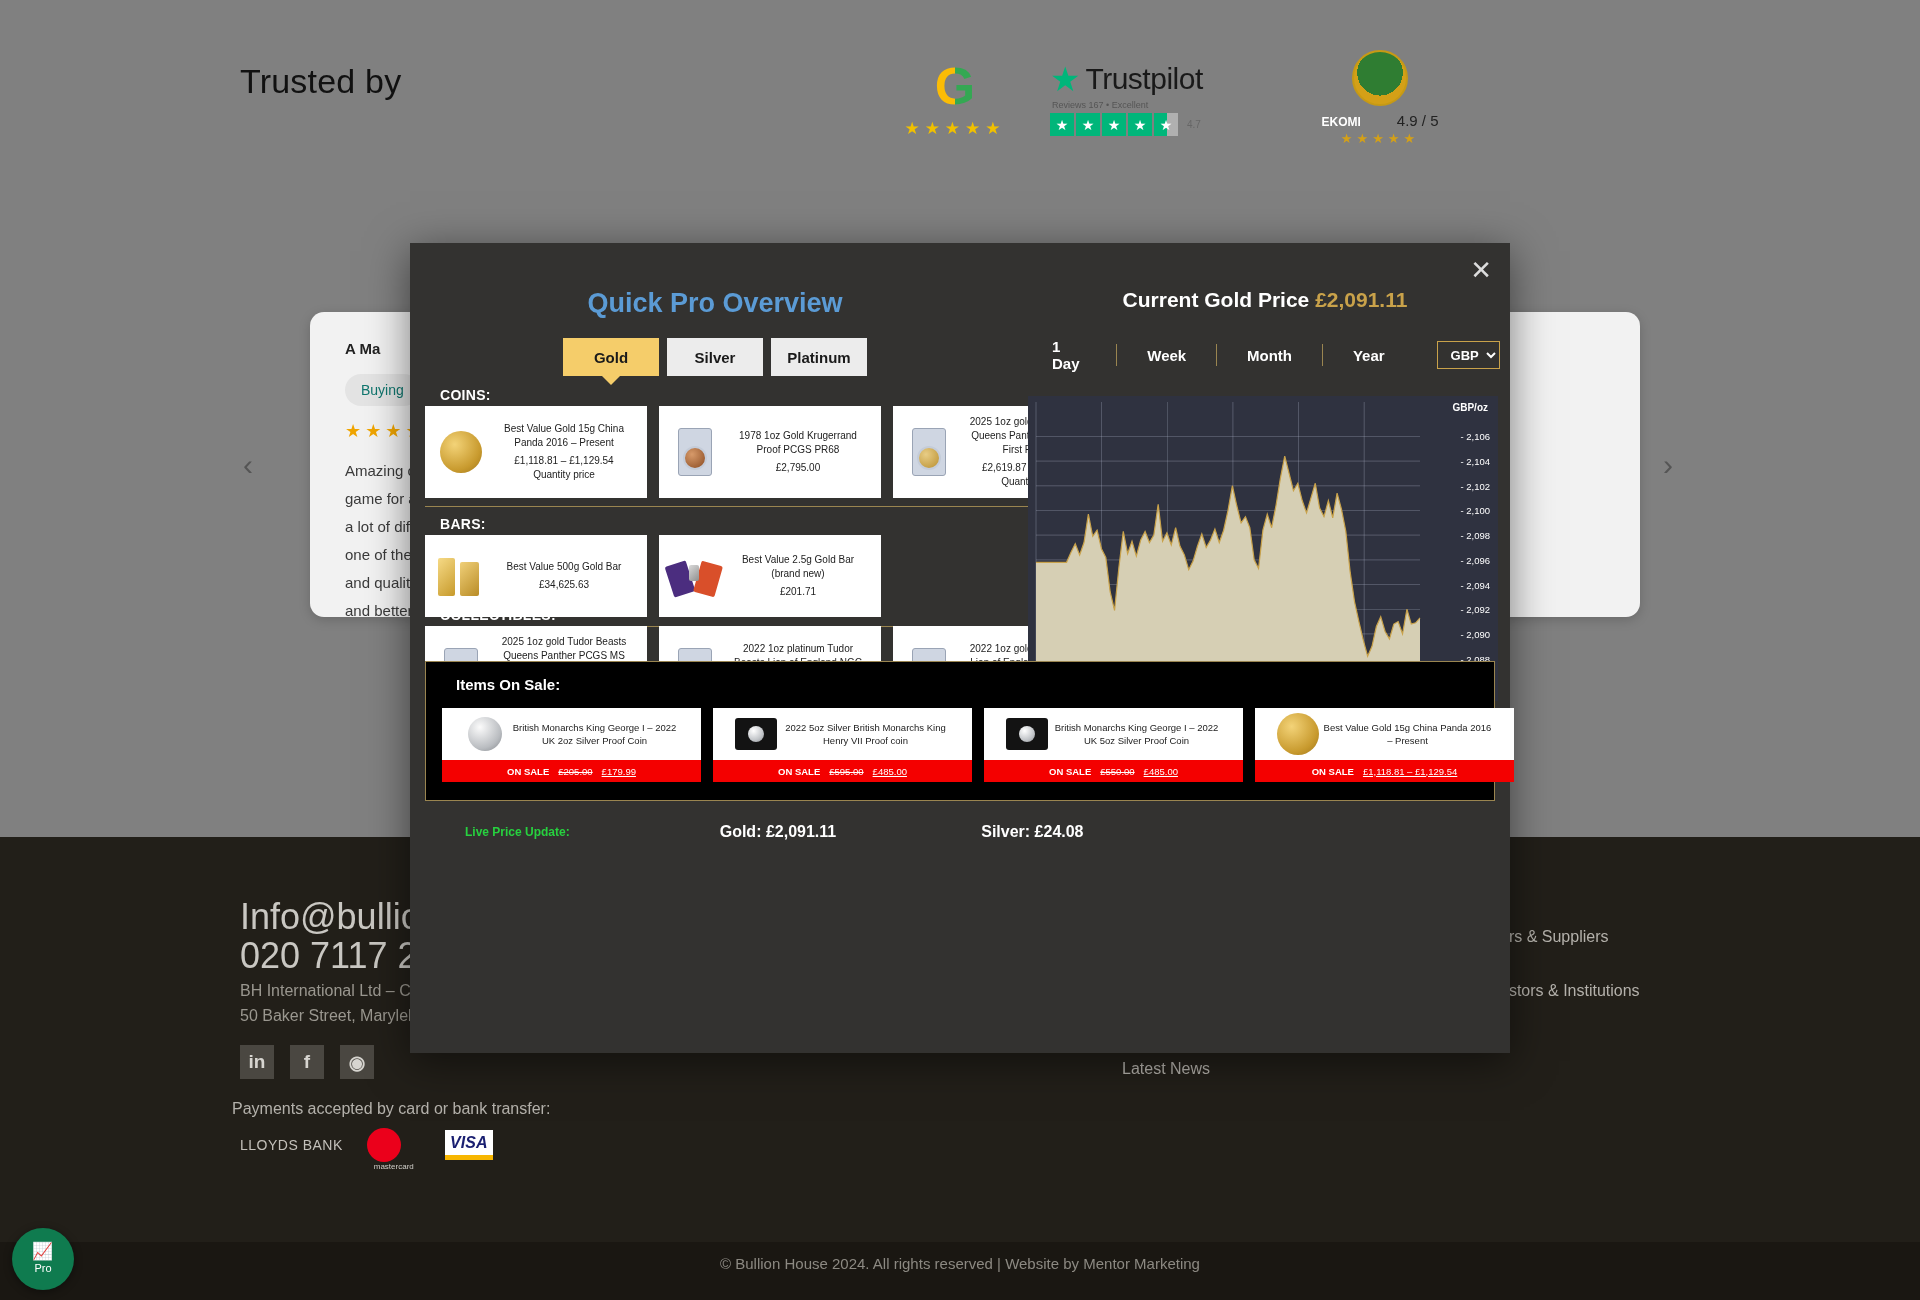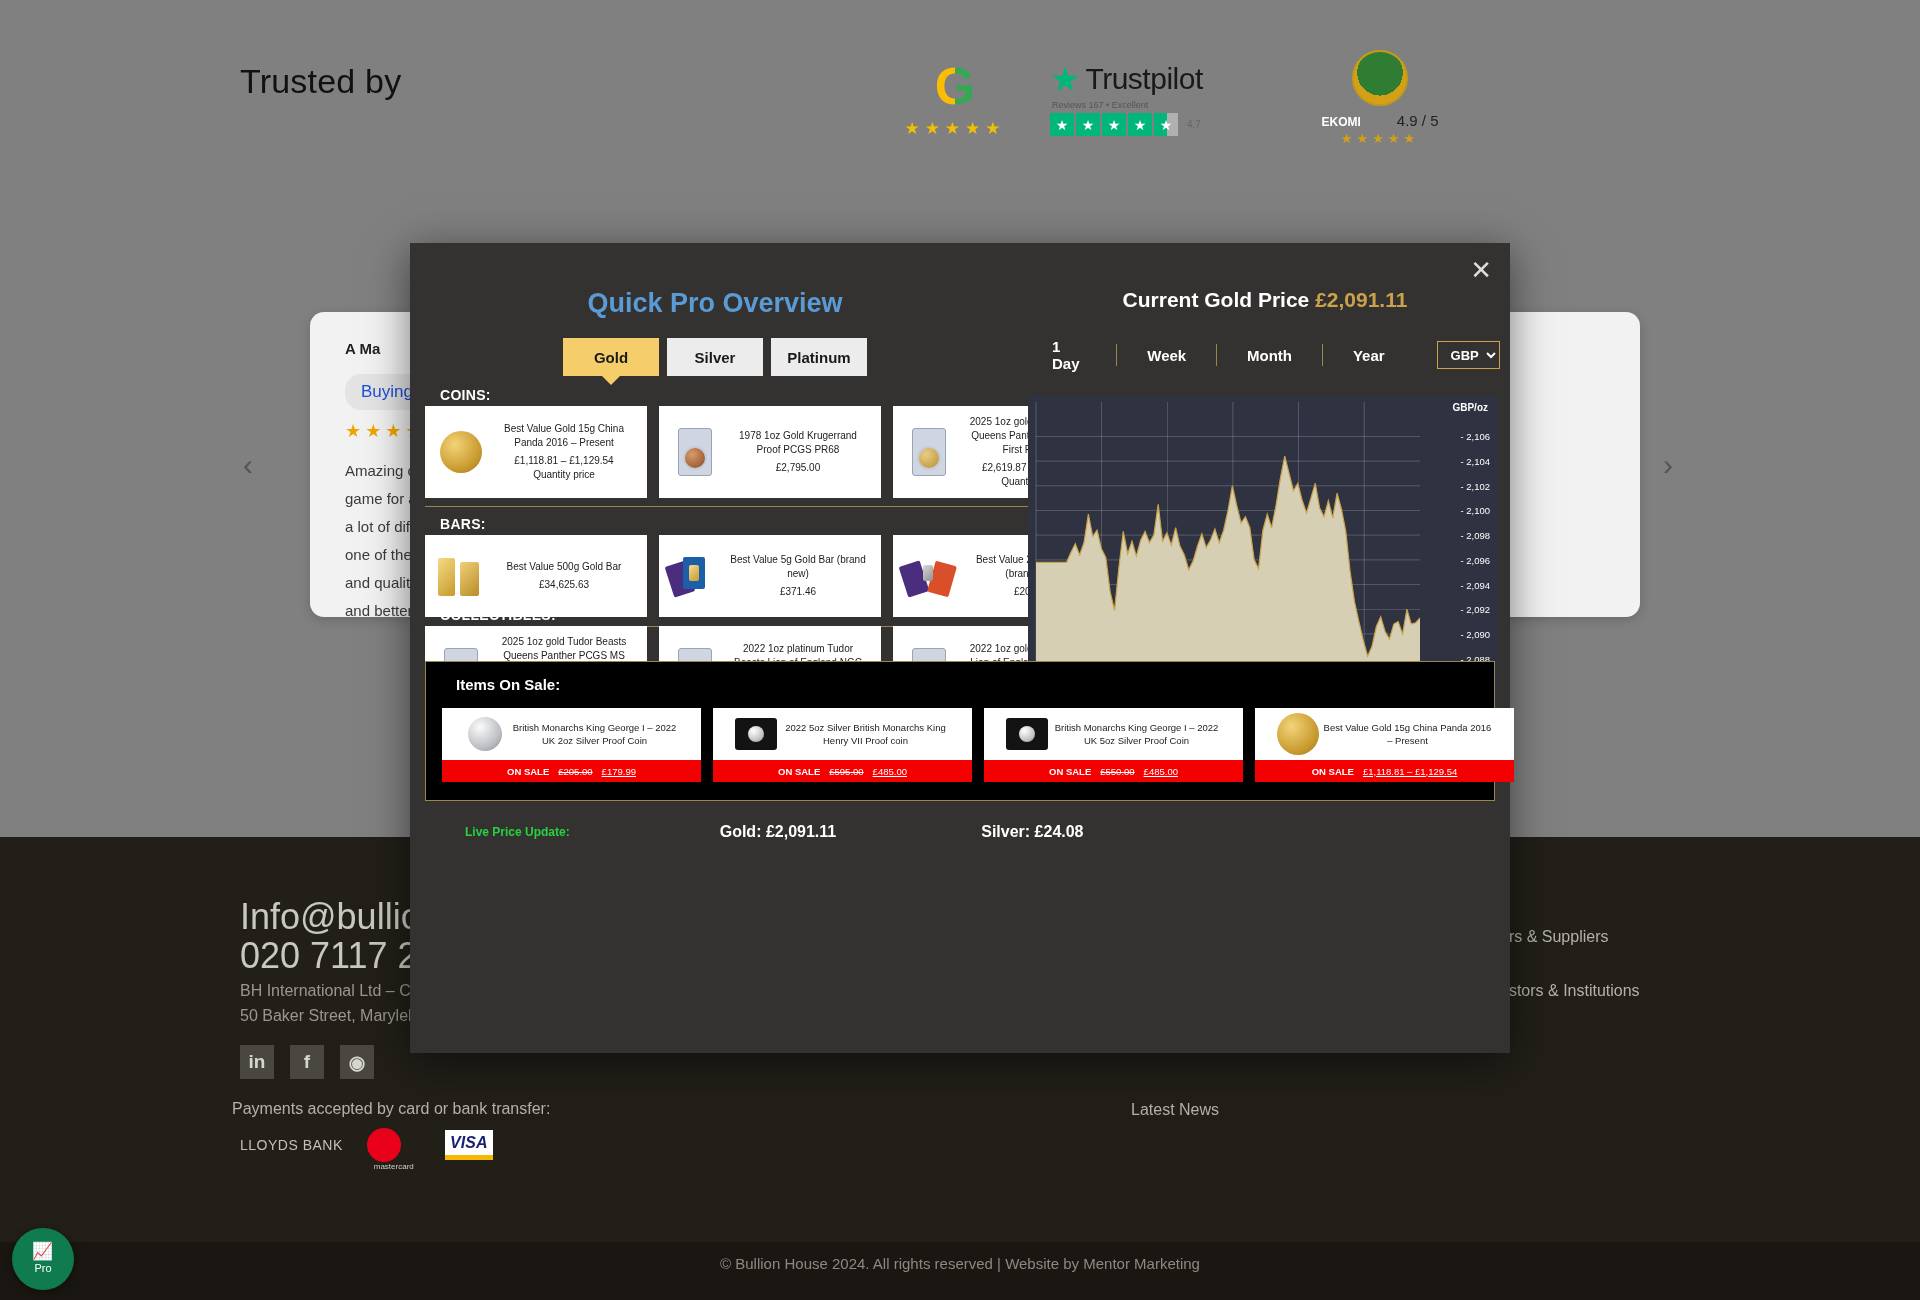--- a/index.html
+++ b/index.html
@@ -45,21 +45,21 @@
   .ekomi-lbl { font-size: 12px; font-weight: bold; color: #ffffff; }
   .ekomi-score { font-size: 15px; color: #222; }
   .ekomi-stars { font-size: 13px; color: #d4a017; letter-spacing: 4px; text-align: center; margin-top: 2px; }
 
   .review-card {
     position: absolute; left: 310px; top: 312px; width: 1330px; height: 305px;
     background: #f2f2f2; border-radius: 14px; box-shadow: 0 3px 12px rgba(0,0,0,.18);
   }
   .rc-name { position: absolute; left: 35px; top: 28px; font-size: 15px; font-weight: bold; color: #222; }
   .rc-chip { position: absolute; left: 35px; top: 62px; padding: 8px 16px; background: #e4e4e4;
-    border-radius: 16px; font-size: 17px; color: #1d4ed8; }
+    border-radius: 16px; font-size: 14px; color: #0f766e; }
   .rc-stars { position: absolute; left: 35px; top: 108px; font-size: 18px; color: #f0a500; letter-spacing: 4px; }
   .rc-body { position: absolute; left: 35px; top: 145px; width: 1260px; font-size: 15px;
     line-height: 28px; color: #3b3b3b; }
   .arrow { position: absolute; top: 448px; font-size: 30px; color: #555; }
   .arrow.l { left: 243px; } .arrow.r { left: 1663px; }
 
   .bg-partners { position: absolute; left: 0; top: 655px; width: 1920px; height: 182px; background: #808080; }
 
   .bg-footer { position: absolute; left: 0; top: 837px; width: 1920px; height: 405px; background: #221f19; }
   .ft-email { position: absolute; left: 240px; top: 896px; font-size: 36px; color: #c9c7c2; }
@@ -275,21 +275,21 @@
     <div class="mc">
       <i></i>
         <i></i>
         <span>mastercard</span>
     </div>
     <div class="visa">VISA</div>
   </div>
 
   <div class="ft-col" style="left:1500px; top:928px;">ers &amp; Suppliers</div>
   <div class="ft-col" style="left:1500px; top:982px;">estors &amp; Institutions</div>
-  <div class="ft-col" style="left:1122px; top:1101px;margin-left:9px;">Latest News</div>
+  <div class="ft-col" style="left:1122px; top:1060px;">Latest News</div>
 
   <div class="ft-copy">© Bullion House 2024. All rights reserved | Website by Mentor Marketing</div>
 
   <div class="pro-fab">
     <span class="ico">📈</span>
     <span class="txt">Pro</span>
   </div>
 </div>
 
 <div id="modal">
@@ -362,33 +362,20 @@
       <div class="prod">
         <div class="thumb">
           <div class="bars-img">
             <i class="gbar1"></i>
             <i class="gbar2"></i>
           </div>
         </div>
         <div class="info">
           <div class="nm">Best Value 500g Gold Bar</div>
           <div class="pr">£34,625.63</div>
-        </div>
-      </div>
-      <div class="prod">
-        <div class="thumb">
-          <div class="cards-img">
-            <i class="cd-a"></i>
-            <i class="cd-b"></i>
-            <i class="cd-chip"></i>
-          </div>
-        </div>
-        <div class="info">
-          <div class="nm">Best Value 5g Gold Bar (brand new)</div>
-          <div class="pr">£371.46</div>
         </div>
       </div>
       <div class="prod">
         <div class="thumb">
           <div class="cards-img">
             <i class="cd-a"></i>
             <i class="cd-c2"></i>
             <i class="cd-chip-s"></i>
           </div>
         </div>

